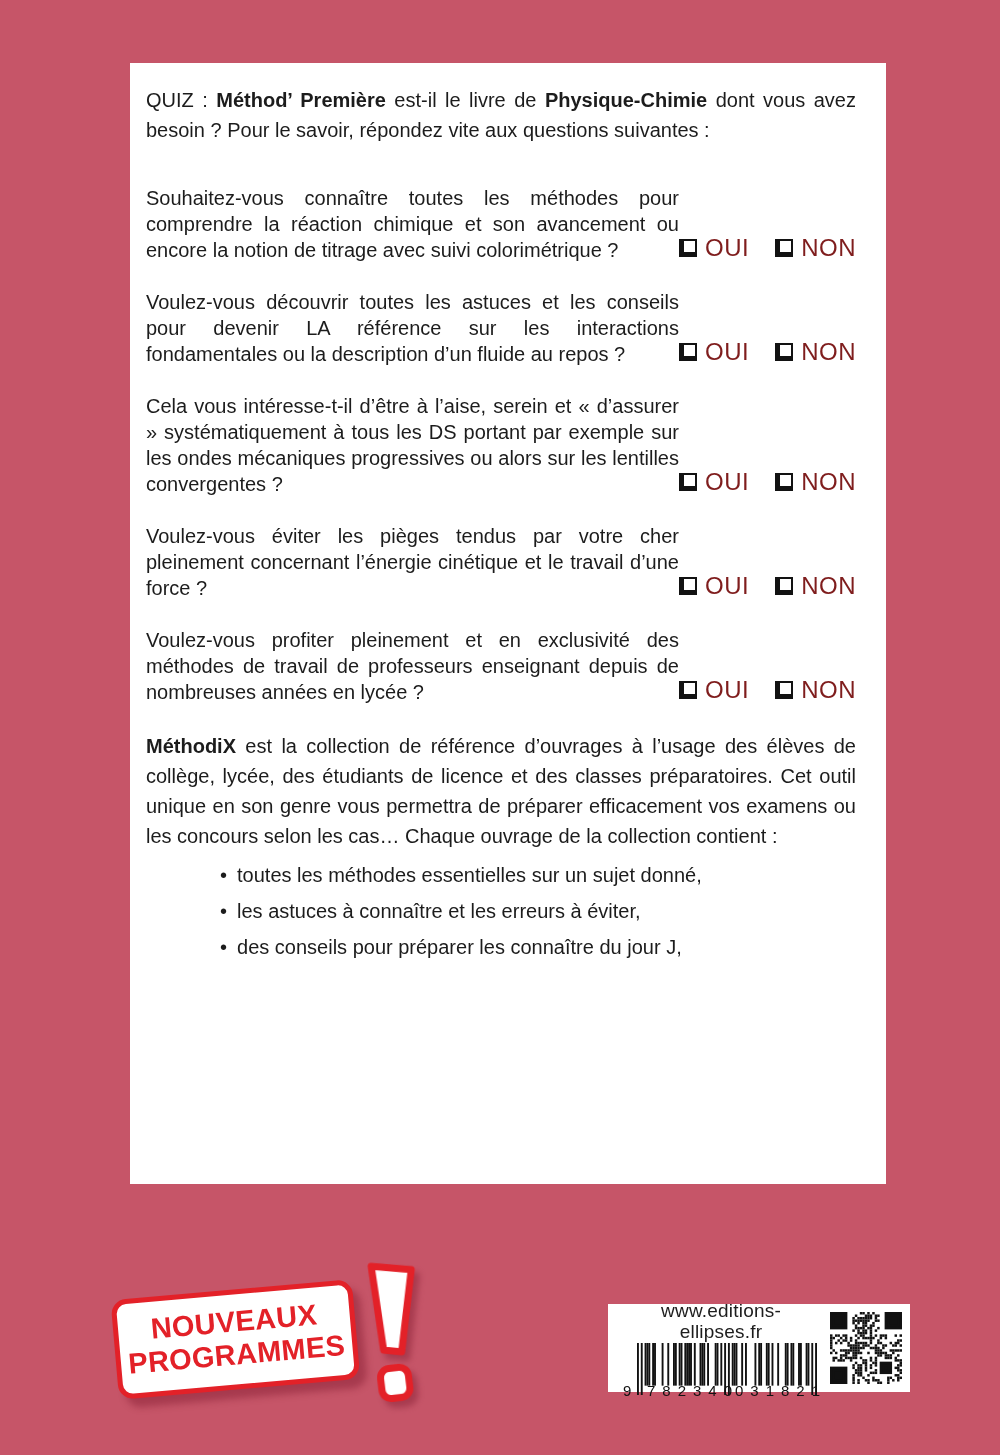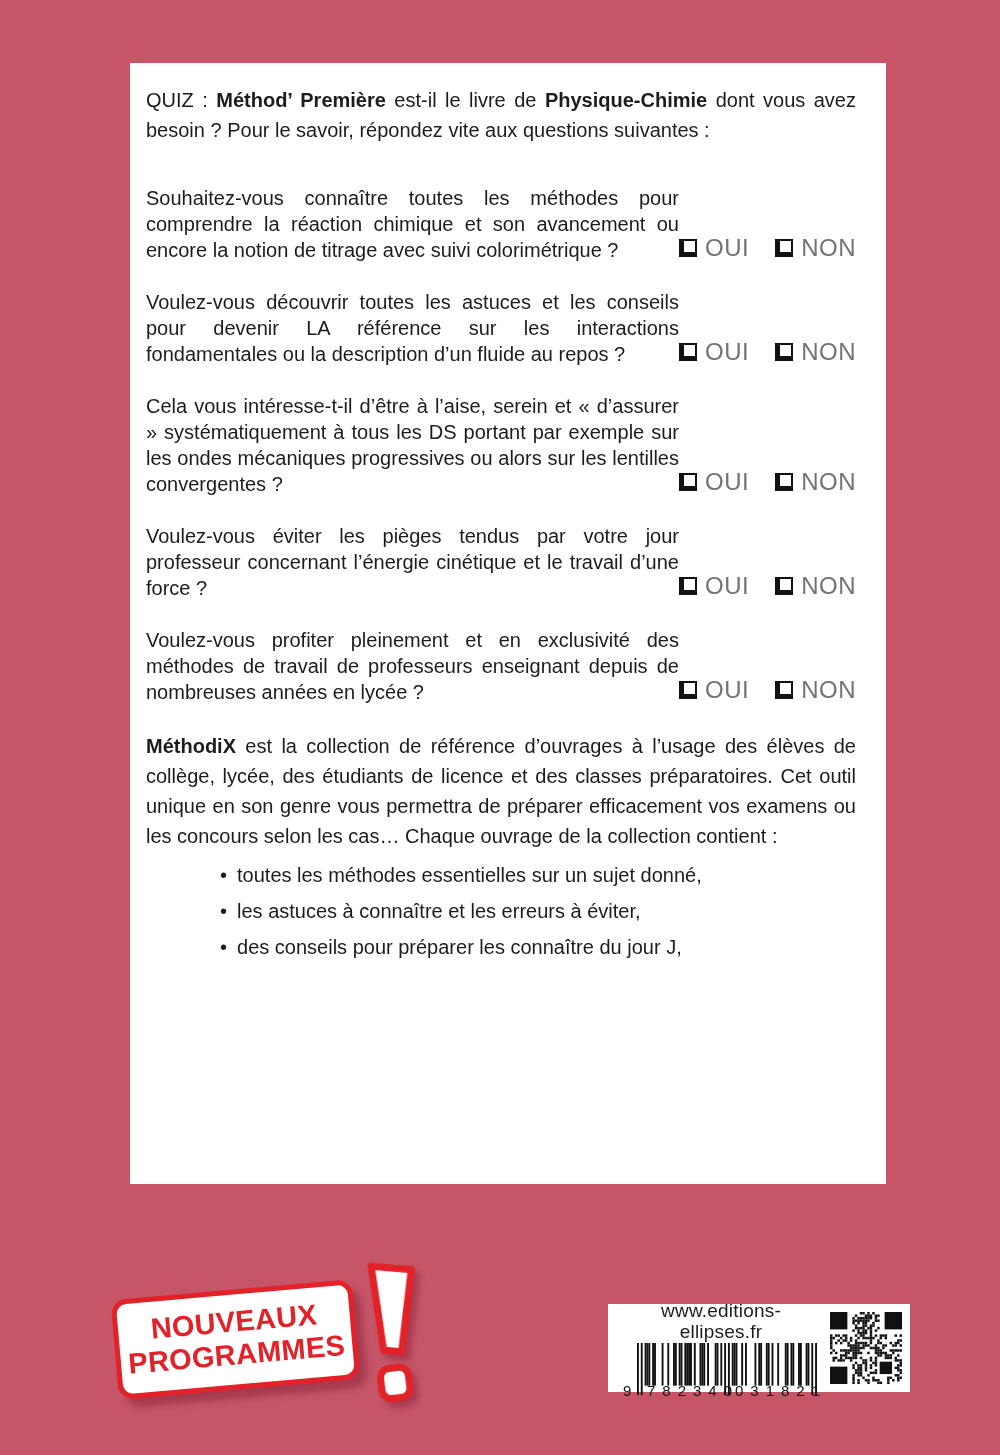--- a/index.html
+++ b/index.html
@@ -17,21 +17,21 @@
   .para{font-size:20px;line-height:30px;text-align:justify;margin:0;}
   .intro{line-height:30px;}
   .bold{font-weight:bold;}
   .italic{font-style:italic;}
   .questions{margin-top:40px;}
   .question-row{display:flex;align-items:flex-end;justify-content:space-between;margin-bottom:26px;margin-top:16px;}
   .q-text{width:545px;font-size:20px;line-height:26px;text-align:justify;}
   .answers{display:flex;align-items:center;padding-bottom:1px;white-space:nowrap;}
   .cb{display:inline-block;width:11px;height:11px;background:#fff;
       border:2px solid #121212;border-left-width:5px;border-bottom-width:5px;}
-  .ans-label{font-size:24px;letter-spacing:.5px;margin-left:8px;color:#737373;}
+  .ans-label{font-size:24px;letter-spacing:.5px;margin-left:8px;color:#7f1d1d;}
   .grp2{margin-left:26px;}
   .solution{margin-top:62px;line-height:32px;}
   .collection{margin-top:24px;line-height:30px;}
   .feature-list{list-style:none;margin:6px 0 0 0;padding:0 0 0 74px;}
   .feature-item{font-size:20px;line-height:36px;}
   .bullet{margin-right:10px;}
   
   .badge{position:absolute;left:116px;top:1286px;width:320px;height:140px;transform:rotate(-5deg);}
   .badge-box{
     width:232px;background:#fff;border:5px solid #e32128;border-radius:15px;
@@ -92,21 +92,21 @@
       <div class="q-text">Cela vous intéresse-t-il d’être à l’aise, serein et « d’assurer » systématiquement à tous les DS portant par exemple sur les ondes mécaniques progressives ou alors sur les lentilles convergentes ?</div>
       <div class="answers">
         <span class="cb"></span>
           <span class="ans-label">OUI</span>
         <span class="cb grp2"></span>
           <span class="ans-label">NON</span>
       </div>
     </div>
 
     <div class="question-row">
-      <div class="q-text">Voulez-vous éviter les pièges tendus par votre jour professeur concernant l’énergie cinétique et le travail d’une force ?</div>
+      <div class="q-text">Voulez-vous éviter les pièges tendus par votre cher pleinement concernant l’énergie cinétique et le travail d’une force ?</div>
       <div class="answers">
         <span class="cb"></span>
           <span class="ans-label">OUI</span>
         <span class="cb grp2"></span>
           <span class="ans-label">NON</span>
       </div>
     </div>
 
     <div class="question-row">
       <div class="q-text">Voulez-vous profiter pleinement et en exclusivité des méthodes de travail de professeurs enseignant depuis de nombreuses années en lycée ?</div>

